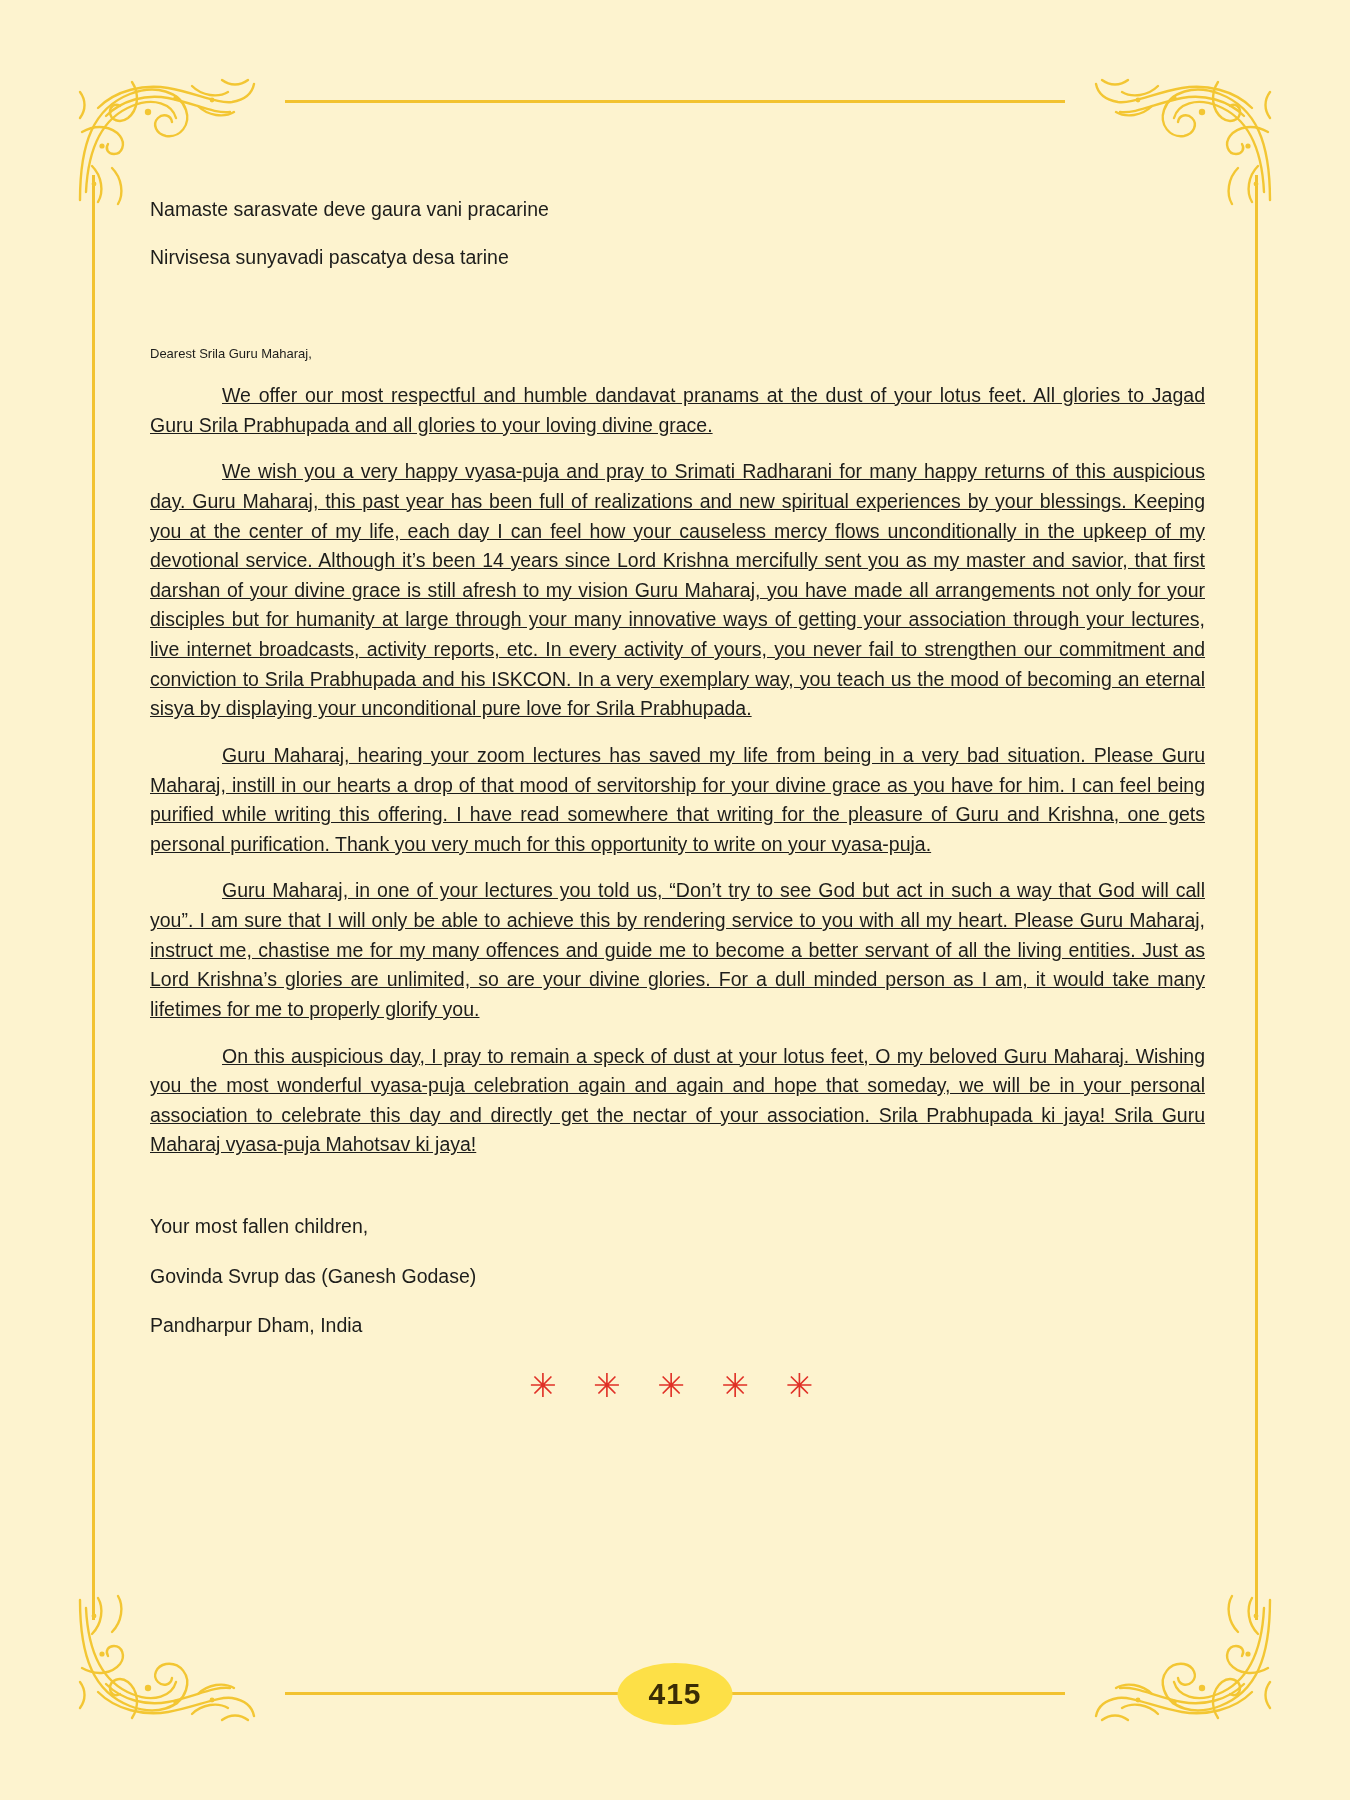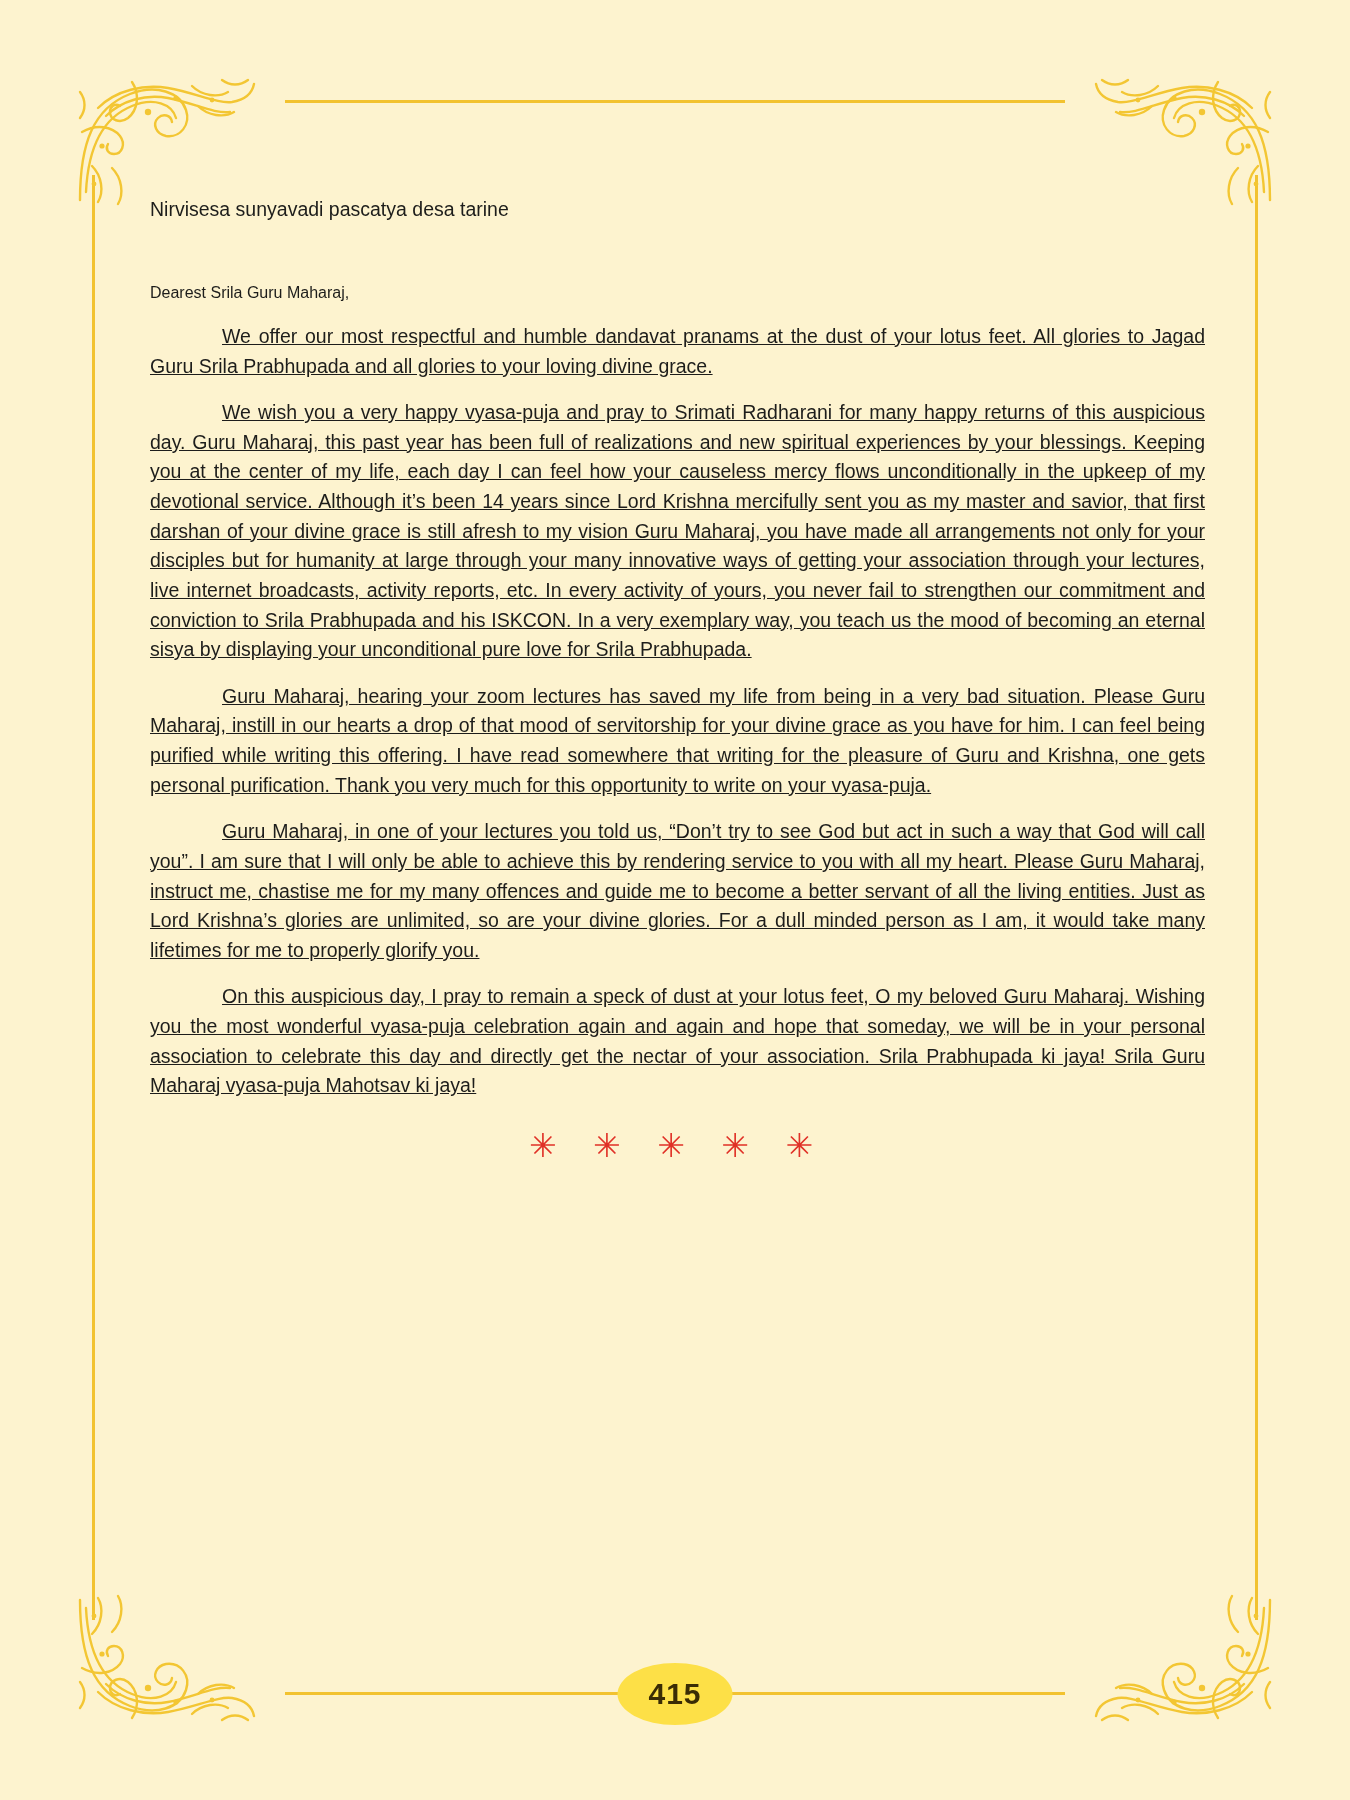--- a/index.html
+++ b/index.html
@@ -55,22 +55,22 @@
     line-height: 1.52;
   }
 
   .verse {
     margin: 0 0 18px 0;
     font-size: 19.5px;
   }
   .verse.second { margin-bottom: 12px; }
 
   .salutation {
-    margin: 56px 0 0 0;
-    font-size: 16px;
+    margin: 72px 0 0 0;
+    font-size: 13px;
   }
 
   p.body-par {
     margin: 17px 0 0 0;
     text-align: justify;
     text-indent: 72px;
     font-size: 19.5px;
     line-height: 1.52;
     text-decoration: underline;
   }
@@ -203,28 +203,34 @@
       <circle cx="30" cy="74" r="2.6" fill="currentColor" stroke="none"></circle>
       <circle cx="140" cy="28" r="2.4" fill="currentColor" stroke="none"></circle>
       <circle cx="22" cy="112" r="2.4" fill="currentColor" stroke="none"></circle>
       <path d="M150 8 C158 14 168 14 176 8"></path>
       <path d="M8 20 C14 28 14 38 8 46"></path>
     </svg>
   </div>
 
   <div class="content">
 
+    <div class="verse">Namaste sarasvate deve gaura vani pracarine</div>
     <div class="verse second">Nirvisesa sunyavadi pascatya desa tarine</div>
 
     <div class="salutation">Dearest Srila Guru Maharaj,</div>
 
     <p class="body-par">We offer our most respectful and humble dandavat pranams at the dust of your lotus feet. All glories to Jagad Guru Srila Prabhupada and all glories to your loving divine grace.</p>
     <p class="body-par">We wish you a very happy vyasa-puja and pray to Srimati Radharani for many happy returns of this auspicious day. Guru Maharaj, this past year has been full of realizations and new spiritual experiences by your blessings. Keeping you at the center of my life, each day I can feel how your causeless mercy flows unconditionally in the upkeep of my devotional service. Although it’s been 14 years since Lord Krishna mercifully sent you as my master and savior, that first darshan of your divine grace is still afresh to my vision Guru Maharaj, you have made all arrangements not only for your disciples but for humanity at large through your many innovative ways of getting your association through your lectures, live internet broadcasts, activity reports, etc. In every activity of yours, you never fail to strengthen our commitment and conviction to Srila Prabhupada and his ISKCON. In a very exemplary way, you teach us the mood of becoming an eternal sisya by displaying your unconditional pure love for Srila Prabhupada.</p>
     <p class="body-par">Guru Maharaj, hearing your zoom lectures has saved my life from being in a very bad situation. Please Guru Maharaj, instill in our hearts a drop of that mood of servitorship for your divine grace as you have for him. I can feel being purified while writing this offering. I have read somewhere that writing for the pleasure of Guru and Krishna, one gets personal purification. Thank you very much for this opportunity to write on your vyasa-puja.</p>
     <p class="body-par">Guru Maharaj, in one of your lectures you told us, “Don’t try to see God but act in such a way that God will call you”. I am sure that I will only be able to achieve this by rendering service to you with all my heart. Please Guru Maharaj, instruct me, chastise me for my many offences and guide me to become a better servant of all the living entities. Just as Lord Krishna’s glories are unlimited, so are your divine glories. For a dull minded person as I am, it would take many lifetimes for me to properly glorify you.</p>
     <p class="body-par">On this auspicious day, I pray to remain a speck of dust at your lotus feet, O my beloved Guru Maharaj. Wishing you the most wonderful vyasa-puja celebration again and again and hope that someday, we will be in your personal association to celebrate this day and directly get the nectar of your association. Srila Prabhupada ki jaya! Srila Guru Maharaj vyasa-puja Mahotsav ki jaya!</p>
 
+    <div class="closing">
+      <div>Your most fallen children,</div>
+      <div>Govinda Svrup das (Ganesh Godase)</div>
+      <div>Pandharpur Dham, India</div>
+    </div>
 
     <div class="stars">✳ ✳ ✳ ✳ ✳</div>
   </div>
 
   <div class="page-number">415</div>
 </div>
 
 </body></html>

